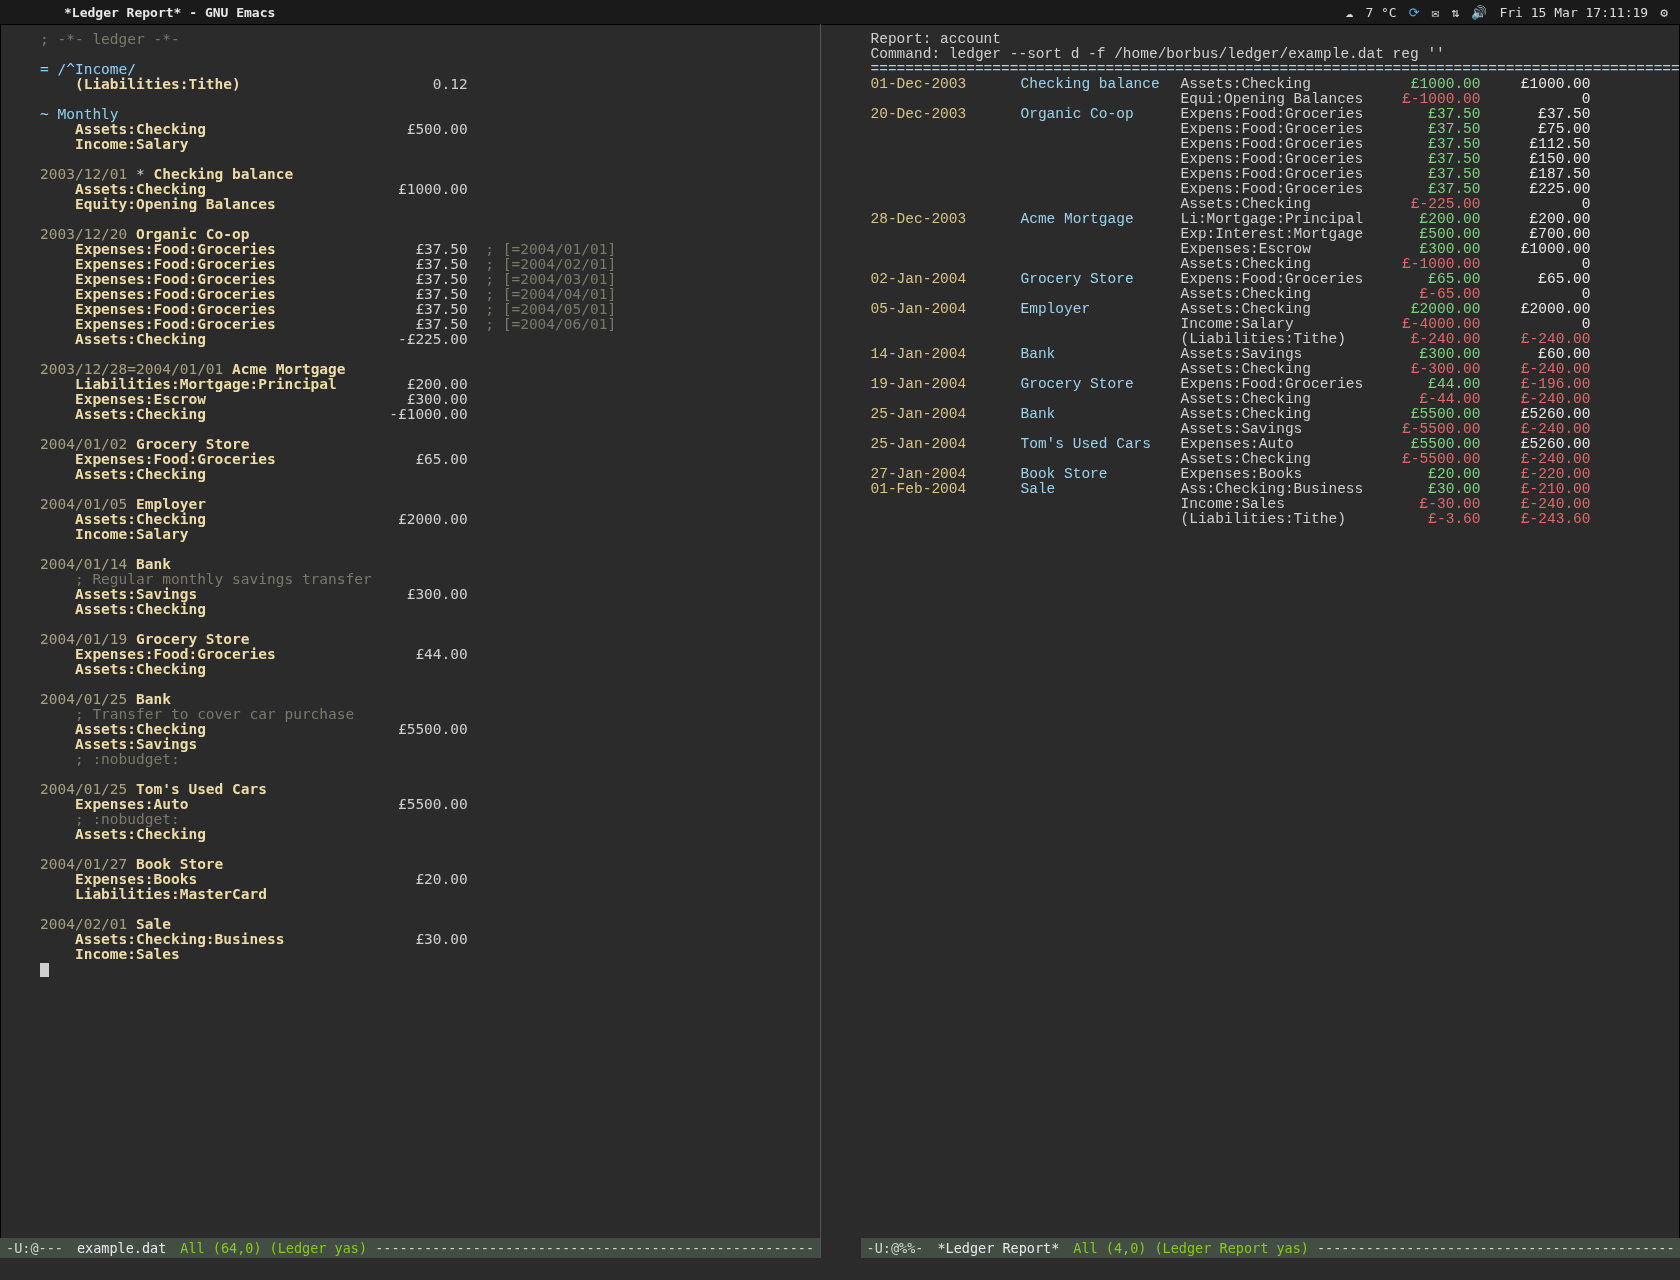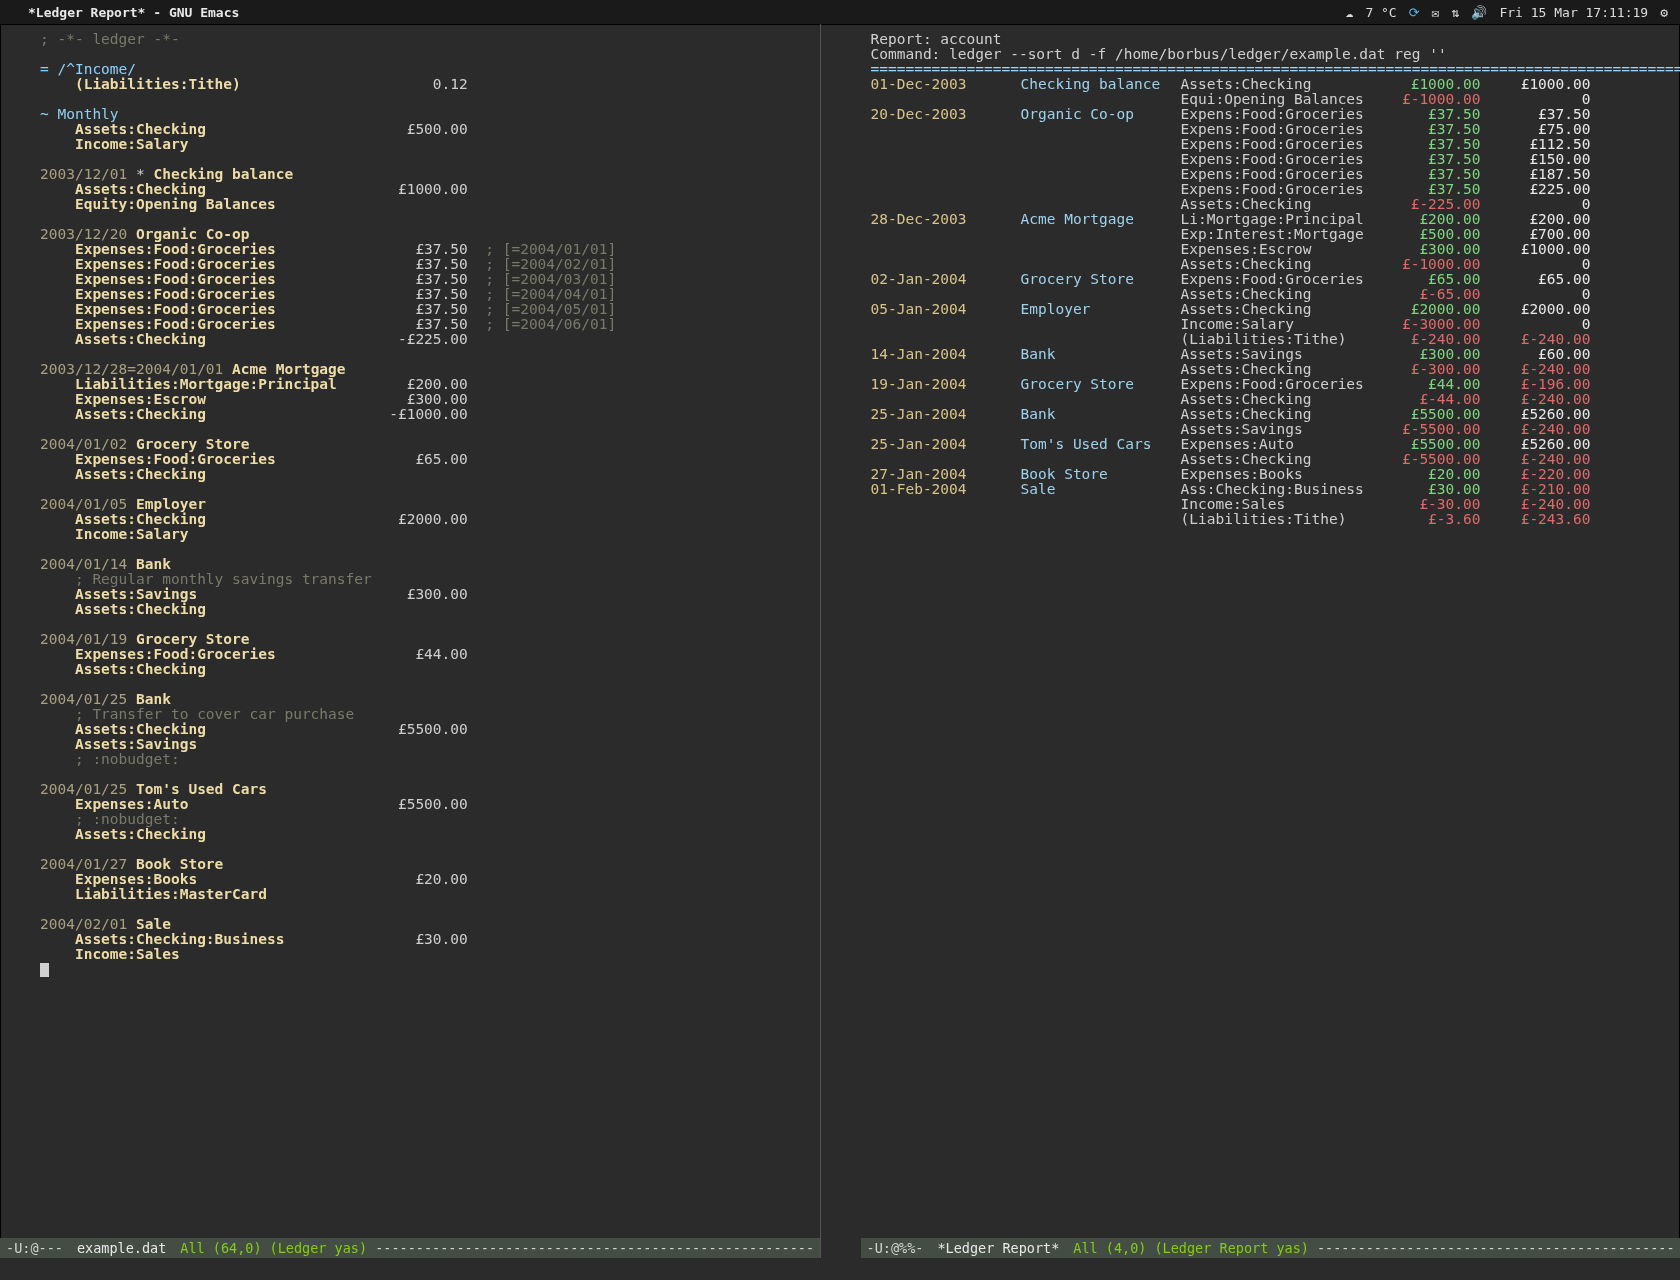--- a/index.html
+++ b/index.html
@@ -1,19 +1,19 @@
 <!DOCTYPE html>
 <html><head>
 <meta charset="utf-8">
 <style>
   html,body{margin:0;padding:0;width:1680px;height:1280px;background:#000;overflow:hidden;
     font-family:"DejaVu Sans Mono","Menlo","Consolas",monospace;font-size:14.5px;color:#cfcfcf;}
   .screen{position:relative;width:1680px;height:1280px;background:#000;}
   .topbar{height:24px;background:#1a1a1a;display:flex;align-items:center;color:#ddd;font-size:13px;}
-  .topbar .title{padding-left:28px;color:#e8e8e8;font-weight:bold;flex:0 0 auto;}
+  .topbar .title{padding-left:28px;color:#e8e8e8;font-weight:bold;flex:0 0 auto;margin-left:36px;}
   .topbar .spacer{flex:1;}
   .topbar .tray{display:flex;align-items:center;gap:12px;padding-right:12px;}
   .tray span{color:#ddd;}
   .tray .ico{display:inline-block;}
   .editor{position:absolute;top:24px;left:0;right:0;bottom:0;background:#2b2b2b;
     box-shadow:inset 0 0 0 1px #000;}
   .split{display:flex;height:calc(100% - 0px);gap:40px;}
   .pane{flex:1;min-width:0;position:relative;}
   .pane.left{border-right:1px solid #555;}
   .buf{position:absolute;inset:0 0 24px 0;overflow:hidden;padding:8px 10px 8px 40px;line-height:15px;}
@@ -39,21 +39,21 @@
   .r-head{color:#cfcfcf;}
   .r-sep{color:#9bd7ff;}
   .r-date{color:#d8c488;}
   .r-payee{color:#9dd2ec;}
   .r-acct{color:#cfcfcf;}
   .r-amt-pos{color:#7fd47f;}
   .r-amt-neg{color:#e06a6a;}
   .r-bal{color:#e8e8e8;}
   .r-bal0{color:#e8e8e8;}
 
-  .rline{white-space:pre;}
+  .rline{white-space:pre;font-family:Liberation Mono, monospace;}
   .rline span{display:inline-block;vertical-align:top;}
   .col-date{width:150px;}
   .col-payee{width:160px;}
   .col-acct{width:190px;}
   .col-amt{width:110px;text-align:right;}
   .col-bal{width:110px;text-align:right;}
 
   .cursor-block{display:inline-block;width:9px;height:14px;background:#cfcfcf;vertical-align:middle;}
 </style>
 </head>
@@ -167,21 +167,21 @@
             <div class="rline"><span class="col-date r-date"></span><span class="col-payee r-payee"></span><span class="col-acct r-acct">Expens:Food:Groceries</span><span class="col-amt r-amt-pos">£37.50</span><span class="col-bal r-bal">£187.50</span></div>
             <div class="rline"><span class="col-date r-date"></span><span class="col-payee r-payee"></span><span class="col-acct r-acct">Expens:Food:Groceries</span><span class="col-amt r-amt-pos">£37.50</span><span class="col-bal r-bal">£225.00</span></div>
             <div class="rline"><span class="col-date r-date"></span><span class="col-payee r-payee"></span><span class="col-acct r-acct">Assets:Checking</span><span class="col-amt r-amt-neg">£-225.00</span><span class="col-bal r-bal0">0</span></div>
             <div class="rline"><span class="col-date r-date">28-Dec-2003</span><span class="col-payee r-payee">Acme Mortgage</span><span class="col-acct r-acct">Li:Mortgage:Principal</span><span class="col-amt r-amt-pos">£200.00</span><span class="col-bal r-bal">£200.00</span></div>
             <div class="rline"><span class="col-date r-date"></span><span class="col-payee r-payee"></span><span class="col-acct r-acct">Exp:Interest:Mortgage</span><span class="col-amt r-amt-pos">£500.00</span><span class="col-bal r-bal">£700.00</span></div>
             <div class="rline"><span class="col-date r-date"></span><span class="col-payee r-payee"></span><span class="col-acct r-acct">Expenses:Escrow</span><span class="col-amt r-amt-pos">£300.00</span><span class="col-bal r-bal">£1000.00</span></div>
             <div class="rline"><span class="col-date r-date"></span><span class="col-payee r-payee"></span><span class="col-acct r-acct">Assets:Checking</span><span class="col-amt r-amt-neg">£-1000.00</span><span class="col-bal r-bal0">0</span></div>
             <div class="rline"><span class="col-date r-date">02-Jan-2004</span><span class="col-payee r-payee">Grocery Store</span><span class="col-acct r-acct">Expens:Food:Groceries</span><span class="col-amt r-amt-pos">£65.00</span><span class="col-bal r-bal">£65.00</span></div>
             <div class="rline"><span class="col-date r-date"></span><span class="col-payee r-payee"></span><span class="col-acct r-acct">Assets:Checking</span><span class="col-amt r-amt-neg">£-65.00</span><span class="col-bal r-bal0">0</span></div>
             <div class="rline"><span class="col-date r-date">05-Jan-2004</span><span class="col-payee r-payee">Employer</span><span class="col-acct r-acct">Assets:Checking</span><span class="col-amt r-amt-pos">£2000.00</span><span class="col-bal r-bal">£2000.00</span></div>
-            <div class="rline"><span class="col-date r-date"></span><span class="col-payee r-payee"></span><span class="col-acct r-acct">Income:Salary</span><span class="col-amt r-amt-neg">£-3000.00</span><span class="col-bal r-bal0">0</span></div>
+            <div class="rline"><span class="col-date r-date"></span><span class="col-payee r-payee"></span><span class="col-acct r-acct">Income:Salary</span><span class="col-amt r-amt-neg">£-4000.00</span><span class="col-bal r-bal0">0</span></div>
             <div class="rline"><span class="col-date r-date"></span><span class="col-payee r-payee"></span><span class="col-acct r-acct">(Liabilities:Tithe)</span><span class="col-amt r-amt-neg">£-240.00</span><span class="col-bal r-amt-neg">£-240.00</span></div>
             <div class="rline"><span class="col-date r-date">14-Jan-2004</span><span class="col-payee r-payee">Bank</span><span class="col-acct r-acct">Assets:Savings</span><span class="col-amt r-amt-pos">£300.00</span><span class="col-bal r-bal">£60.00</span></div>
             <div class="rline"><span class="col-date r-date"></span><span class="col-payee r-payee"></span><span class="col-acct r-acct">Assets:Checking</span><span class="col-amt r-amt-neg">£-300.00</span><span class="col-bal r-amt-neg">£-240.00</span></div>
             <div class="rline"><span class="col-date r-date">19-Jan-2004</span><span class="col-payee r-payee">Grocery Store</span><span class="col-acct r-acct">Expens:Food:Groceries</span><span class="col-amt r-amt-pos">£44.00</span><span class="col-bal r-amt-neg">£-196.00</span></div>
             <div class="rline"><span class="col-date r-date"></span><span class="col-payee r-payee"></span><span class="col-acct r-acct">Assets:Checking</span><span class="col-amt r-amt-neg">£-44.00</span><span class="col-bal r-amt-neg">£-240.00</span></div>
             <div class="rline"><span class="col-date r-date">25-Jan-2004</span><span class="col-payee r-payee">Bank</span><span class="col-acct r-acct">Assets:Checking</span><span class="col-amt r-amt-pos">£5500.00</span><span class="col-bal r-bal">£5260.00</span></div>
             <div class="rline"><span class="col-date r-date"></span><span class="col-payee r-payee"></span><span class="col-acct r-acct">Assets:Savings</span><span class="col-amt r-amt-neg">£-5500.00</span><span class="col-bal r-amt-neg">£-240.00</span></div>
             <div class="rline"><span class="col-date r-date">25-Jan-2004</span><span class="col-payee r-payee">Tom's Used Cars</span><span class="col-acct r-acct">Expenses:Auto</span><span class="col-amt r-amt-pos">£5500.00</span><span class="col-bal r-bal">£5260.00</span></div>
             <div class="rline"><span class="col-date r-date"></span><span class="col-payee r-payee"></span><span class="col-acct r-acct">Assets:Checking</span><span class="col-amt r-amt-neg">£-5500.00</span><span class="col-bal r-amt-neg">£-240.00</span></div>
             <div class="rline"><span class="col-date r-date">27-Jan-2004</span><span class="col-payee r-payee">Book Store</span><span class="col-acct r-acct">Expenses:Books</span><span class="col-amt r-amt-pos">£20.00</span><span class="col-bal r-amt-neg">£-220.00</span></div>

